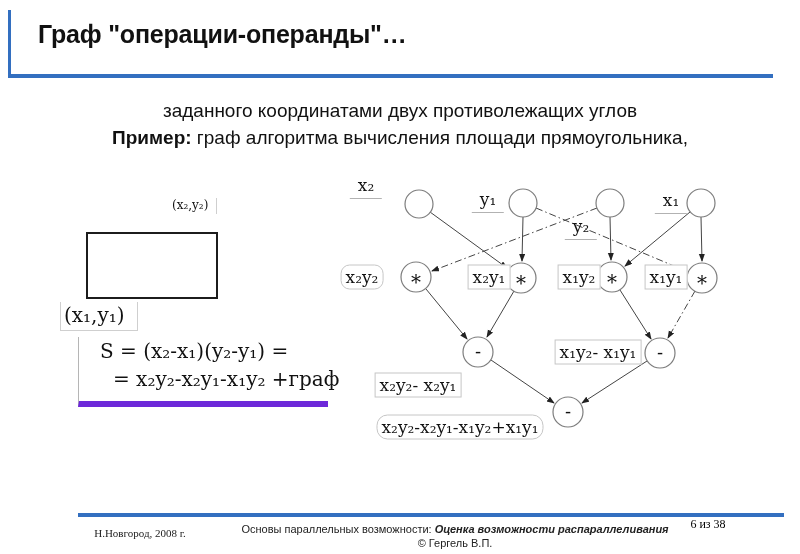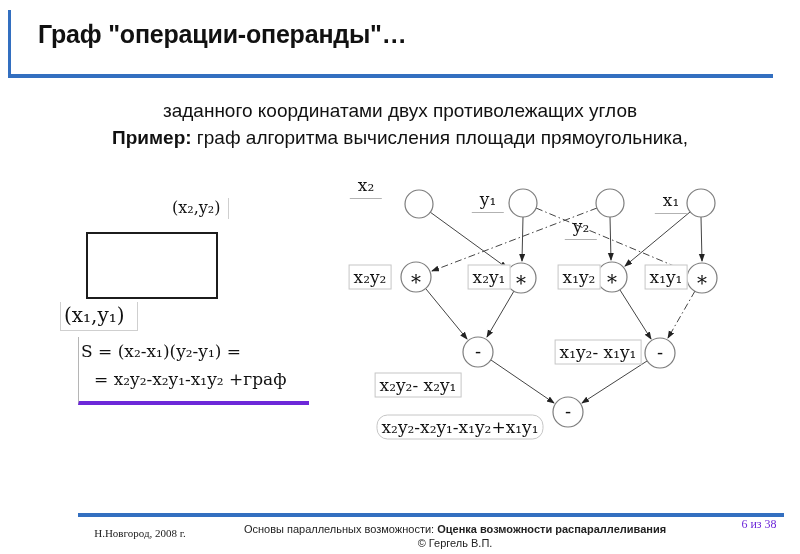--- a/index.html
+++ b/index.html
@@ -9,52 +9,52 @@
   .accent-vbar{position:absolute;left:8px;top:10px;width:3px;height:66px;background:#336fc0;}
   .accent-hline{position:absolute;left:8px;top:74px;width:765px;height:4px;background:#336fc0;}
   .slide-title{position:absolute;left:38px;top:20px;font-size:25px;font-weight:bold;
                letter-spacing:-0.2px;white-space:nowrap;}
   
   .subtitle{position:absolute;left:0;top:97px;width:800px;text-align:center;
             font-size:19px;line-height:27px;}
   .subtitle .lead{font-weight:bold;}
   
   .serif{font-family:"DejaVu Serif","Liberation Serif",serif;}
-  .corner-label-top{position:absolute;left:170px;top:198px;font-size:16px;
+  .corner-label-top{position:absolute;left:170px;top:198px;font-size:12px;
                     padding:0 8px 2px 2px;border-right:1px solid #cfcfcf;white-space:nowrap;}
   .rect-shape{position:absolute;left:86px;top:232px;width:128px;height:63px;
               border:2px solid #1c1c1c;background:#fff;}
   .corner-label-bottom{position:absolute;left:60px;top:302px;font-size:20px;
                        padding:1px 12px 3px 3px;border:1px solid #cfcfcf;border-top:none;
                        white-space:nowrap;}
   .formula-box{position:absolute;left:78px;top:337px;width:228px;height:64px;
-               border-left:1px solid #b5b5b5;border-bottom:4px solid #6d28d9;
-               font-size:17px;line-height:28px;padding-left:2px;white-space:nowrap;}
+               border-left:1px solid #b5b5b5;border-bottom:6px solid #6d28d9;
+               font-size:20px;line-height:28px;padding-left:21px;white-space:nowrap;}
   .formula-line2{padding-left:13px;}
   
   .graph{position:absolute;left:338px;top:180px;width:430px;height:270px;}
   .graph svg{position:absolute;left:0;top:0;}
   .g-label{position:absolute;transform:translate(-50%,-50%);
            font-family:"DejaVu Serif","Liberation Serif",serif;font-size:17px;color:#111;
            background:#fff;border:1px solid #c6c6c6;padding:1px 4px 2px;white-space:nowrap;}
   .g-label.u-only{background:transparent;border:none;border-bottom:1px solid #b2b2b2;
                   padding:0 8px 3px;}
   .op{position:absolute;transform:translate(-50%,-50%);
       font-family:"DejaVu Serif","Liberation Serif",serif;color:#111;}
   .op.mult{font-size:20px;}
   .op.minus{font-size:18px;}
   
   .footer-hline{position:absolute;left:78px;top:513px;width:706px;height:4px;background:#336fc0;}
   .footer-left{position:absolute;left:85px;top:527px;width:110px;text-align:center;
                font-family:"Liberation Serif","DejaVu Serif",serif;font-size:11px;color:#222;}
   .footer-center{position:absolute;left:200px;top:522px;width:510px;text-align:center;
                  font-size:11px;line-height:14px;color:#222;}
-  .footer-center .topic{font-weight:bold;text-align:right;}
-  .footer-page{position:absolute;left:724px;top:517px;width:70px;text-align:center;
-               font-family:"Liberation Serif","DejaVu Serif",serif;font-size:12px;color:#6d28d9;}
+  .footer-center .topic{font-weight:bold;font-style:italic;text-align:right;}
+  .footer-page{position:absolute;left:673px;top:517px;width:70px;text-align:center;
+               font-family:"Liberation Serif","DejaVu Serif",serif;font-size:12px;color:#000000;}
 </style>
 </head>
 <body>
 
 <div class="slide">
 
   <div class="accent-vbar"></div>
   <div class="slide-title">Граф "операции-операнды"…</div>
   <div class="accent-hline"></div>
 
@@ -108,21 +108,21 @@
         <circle cx="322" cy="173" r="15"></circle>
         <circle cx="230" cy="232" r="15"></circle>
       </g>
     </svg>
 
     <span class="g-label u-only" style="left:28px;top:7px;">x₂</span>
     <span class="g-label u-only" style="left:150px;top:21px;">y₁</span>
     <span class="g-label u-only" style="left:243px;top:21px;margin-top:27px;">y₂</span>
     <span class="g-label u-only" style="left:333px;top:22px;">x₁</span>
 
-    <span class="g-label" style="left:32px;top:97px;">x₂y₂</span>
+    <span class="g-label" style="left:24px;top:97px;border-radius:9px;">x₂y₂</span>
     <span class="g-label" style="left:151px;top:97px;">x₂y₁</span>
     <span class="g-label" style="left:241px;top:97px;">x₁y₂</span>
     <span class="g-label" style="left:328px;top:97px;">x₁y₁</span>
 
     <span class="g-label" style="left:80px;top:172px;margin-top:33px;">x₂y₂- x₂y₁</span>
     <span class="g-label" style="left:260px;top:172px;">x₁y₂- x₁y₁</span>
 
     <span class="g-label" style="left:122px;top:247px;border-radius:11px;">x₂y₂-x₂y₁-x₁y₂+x₁y₁</span>
 
     <span class="op mult" style="left:78px;top:102px;">*</span>

